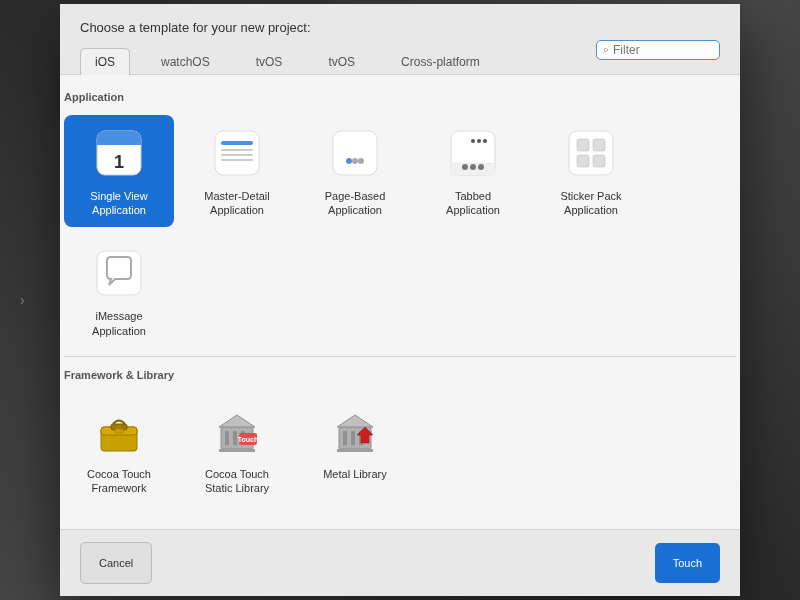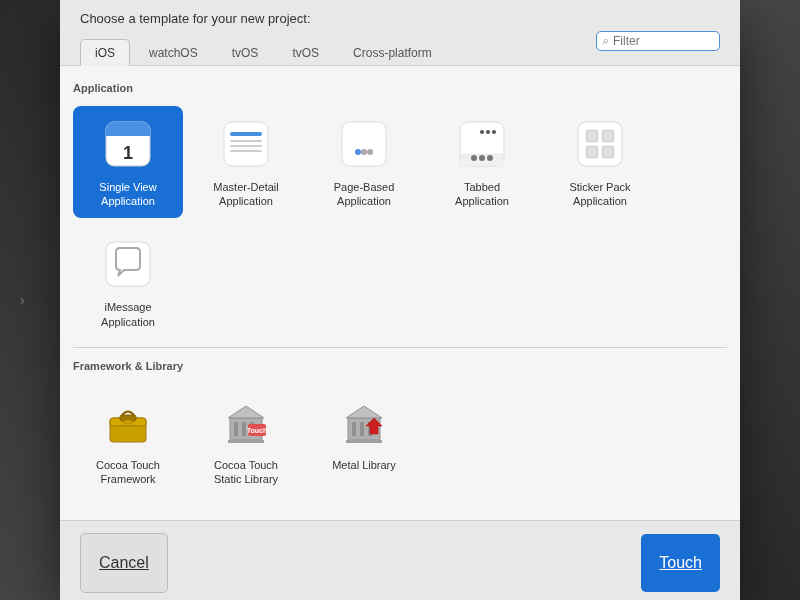--- a/index.html
+++ b/index.html
@@ -40,21 +40,21 @@
 
     .dialog-title {
       font-size: 13px;
       color: #333;
       font-weight: 400;
       margin-bottom: 12px;
     }
 
     .tabs {
       display: flex;
-      gap: 4px;
+      gap: 16px;
     }
 
     .tab {
       padding: 6px 14px;
       font-size: 12px;
       color: #555;
       cursor: pointer;
       border-radius: 5px 5px 0 0;
       border: 1px solid transparent;
       border-bottom: none;
@@ -96,21 +96,21 @@
     .filter-input {
       border: none;
       outline: none;
       font-size: 12px;
       width: 100px;
       background: transparent;
       color: #333;
     }
 
     .dialog-body {
-      padding: 16px 13px;
+      padding: 16px 4px;
       background: #f5f5f5;
     }
 
     .section-title {
       font-size: 11px;
       font-weight: 600;
       color: #555;
       margin-bottom: 12px;
       text-transform: none;
     }
@@ -165,26 +165,25 @@
     .dialog-footer {
       display: flex;
       justify-content: space-between;
       align-items: center;
       padding: 12px 20px;
       background: #e8e8e8;
       border-top: 1px solid #d0d0d0;
     }
 
     .btn {
-      padding: 20px 18px;
+      padding: 14px 18px;
       border-radius: 5px;
-      font-size: 16px;
+      font-size: 11px;
       cursor: pointer;
       border: none;
-      text-decoration: underline;
     }
 
     .btn-cancel {
       background: #e0e0e0;
       border: 1px solid #bbb;
       color: #333;
     }
 
     .btn-prev {
       background: #e0e0e0;

